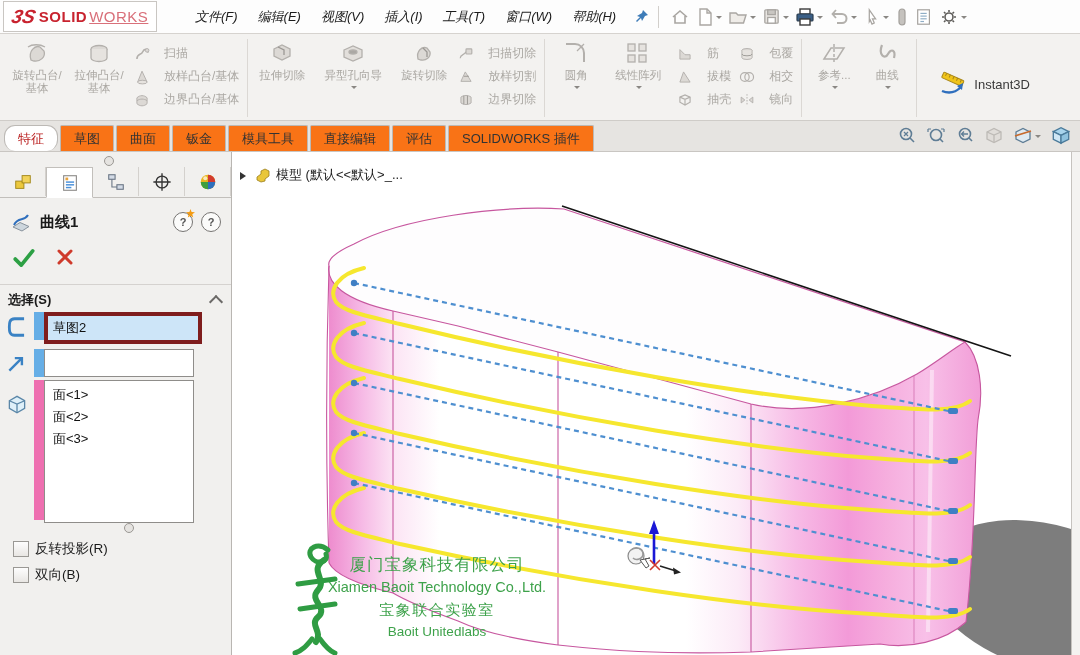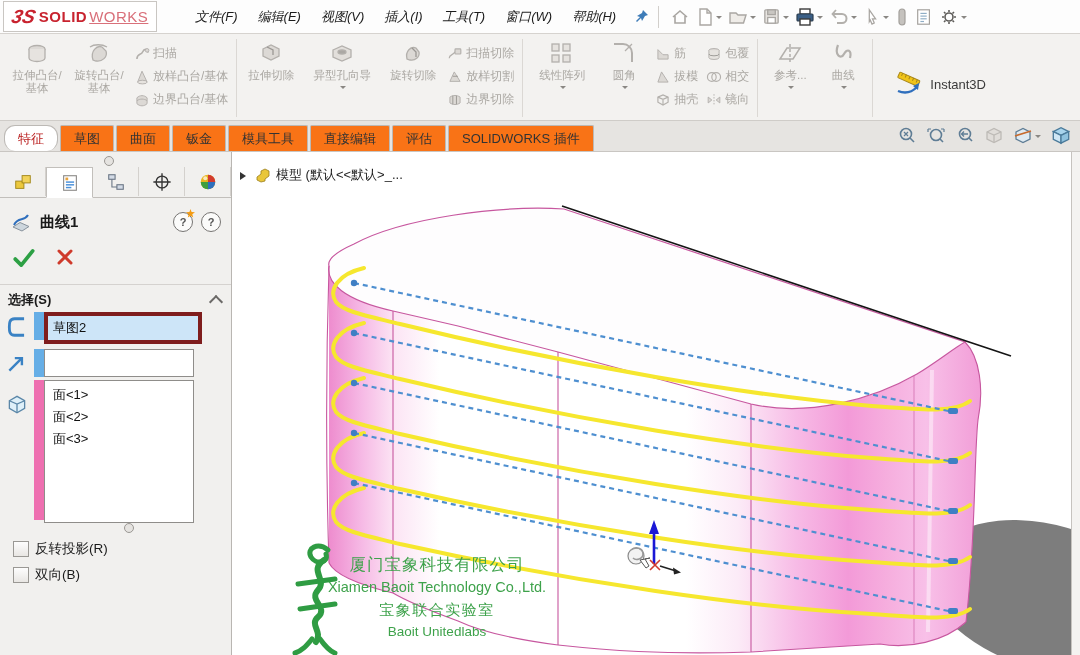--- a/index.html
+++ b/index.html
@@ -23,21 +23,21 @@
   .dda{width:0;height:0;border:3.5px solid transparent;border-top-color:#8a8783;margin-left:2px;margin-top:4px;display:inline-block;}
 
   
   .ribbon{height:84px;background:#f3f2f0;border-bottom:1px solid #cfccc8;display:flex;align-items:stretch;padding:2px 2px 0 6px;}
   .rgrp{display:flex;align-items:flex-start;padding-top:2px;}
   .rsep{width:1px;background:#dbd8d4;margin:3px 4px;}
   .rbb{display:flex;flex-direction:column;align-items:center;padding:3px 4px 0 4px;color:#aba8a3;
     font-size:11.5px;line-height:1.15;text-align:center;}
   .rbb svg{margin-bottom:2px;}
   .rcol{display:flex;flex-direction:column;justify-content:flex-start;padding-top:4px;}
-  .rsr{display:flex;align-items:center;gap:3px;height:23px;font-size:12px;color:#aba8a3;white-space:nowrap;padding:0 4px;}
+  .rsr{display:flex;align-items:center;gap:14px;height:23px;font-size:12px;color:#aba8a3;white-space:nowrap;padding:0 4px;}
   .i3d{display:flex;align-items:center;gap:7px;font-size:13px;color:#3a3a3a;padding:0 16px;margin-top:12px;}
 
   
   .tabbar{height:30px;background:#e6e4e1;border-bottom:1px solid #c9c6c2;display:flex;align-items:flex-end;padding-left:4px;}
   .tab{height:25px;line-height:25px;padding:0 13px;font-size:13px;color:#333;background:#f97316;
     border:1px solid #bcb9b5;border-bottom:none;border-radius:2px 2px 0 0;margin-right:2px;white-space:nowrap;}
   .tab.active{background:#fff;color:#b91c1c;border-radius:11px;}
   .huicons{margin-left:auto;display:flex;align-items:center;gap:9px;padding-right:8px;height:100%;}
 
   
@@ -173,31 +173,31 @@
           </svg>
         <i class="dda"></i>
       </span>
     </div>
   </div>
 
   <div class="ribbon">
     <div class="rgrp">
       <div class="rbb" style="width:54px">
         <svg width="26" height="26" viewBox="0 0 26 26" fill="#dcd9d5" stroke="#b3b0ac" stroke-width="1.3">
+            <path d="M7 19 C4 10 11 4 16 6 L20 10 C22 16 16 21 10 20 Z"></path>
+            <path d="M4 6 C8 3 16 3 21 6" fill="none"></path>
+          </svg>
+        <span>旋转凸台/基体</span>
+      </div>
+      <div class="rbb" style="width:54px">
+        <svg width="26" height="26" viewBox="0 0 26 26" fill="#dcd9d5" stroke="#b3b0ac" stroke-width="1.3">
             <ellipse cx="13" cy="8" rx="8" ry="3.5"></ellipse>
             <path d="M5 8 V17 a8,3.5 0 0 0 16 0 V8" fill="#e6e3df"></path>
           </svg>
         <span>拉伸凸台/基体</span>
-      </div>
-      <div class="rbb" style="width:54px">
-        <svg width="26" height="26" viewBox="0 0 26 26" fill="#dcd9d5" stroke="#b3b0ac" stroke-width="1.3">
-            <path d="M7 19 C4 10 11 4 16 6 L20 10 C22 16 16 21 10 20 Z"></path>
-            <path d="M4 6 C8 3 16 3 21 6" fill="none"></path>
-          </svg>
-        <span>旋转凸台/基体</span>
       </div>
       <div class="rcol">
         <div class="rsr">
           <svg width="16" height="16" viewBox="0 0 22 22" fill="none" stroke="#b3b0ac" stroke-width="2.2">
               <path d="M4 18 C4 10 10 13 12 8 S20 4 19 9"></path>
               <circle cx="18" cy="6" r="2.5" fill="#dcd9d5" stroke-width="1.3"></circle>
             </svg>
           <span>扫描</span>
         </div>
         <div class="rsr">
@@ -261,36 +261,36 @@
               <path d="M4 7 C8 4 14 4 18 7 V15 C14 18 8 18 4 15 Z"></path>
               <path d="M8 5 V17 M13 5 V17" fill="none" stroke="#9b9894"></path>
             </svg>
           <span>边界切除</span>
         </div>
       </div>
     </div>
     <div class="rsep"></div>
 
     <div class="rgrp">
+      <div class="rbb" style="width:46px">
+        <svg width="26" height="26" viewBox="0 0 26 26" fill="none" stroke="#b3b0ac" stroke-width="2">
+            <path d="M21 21 V12 A9 9 0 0 0 12 3 H3"></path>
+            <path d="M21 3 L14 10" stroke-width="1.2"></path>
+          </svg>
+        <span>圆角</span>
+        <i class="dda"></i>
+      </div>
       <div class="rbb" style="width:62px">
         <svg width="26" height="26" viewBox="0 0 26 26" fill="#e6e3df" stroke="#b3b0ac" stroke-width="1.3">
             <rect x="3" y="3" width="7" height="7"></rect>
             <rect x="14" y="3" width="7" height="7"></rect>
             <rect x="3" y="14" width="7" height="7"></rect>
             <rect x="14" y="14" width="7" height="7"></rect>
           </svg>
         <span>线性阵列</span>
-        <i class="dda"></i>
-      </div>
-      <div class="rbb" style="width:46px">
-        <svg width="26" height="26" viewBox="0 0 26 26" fill="none" stroke="#b3b0ac" stroke-width="2">
-            <path d="M21 21 V12 A9 9 0 0 0 12 3 H3"></path>
-            <path d="M21 3 L14 10" stroke-width="1.2"></path>
-          </svg>
-        <span>圆角</span>
         <i class="dda"></i>
       </div>
       <div class="rcol">
         <div class="rsr">
           <svg width="16" height="16" viewBox="0 0 22 22" fill="#dcd9d5" stroke="#b3b0ac" stroke-width="1.3">
               <path d="M4 18 V5 L11 12 H18 V18 Z"></path>
             </svg>
           <span>筋</span>
         </div>
         <div class="rsr">

